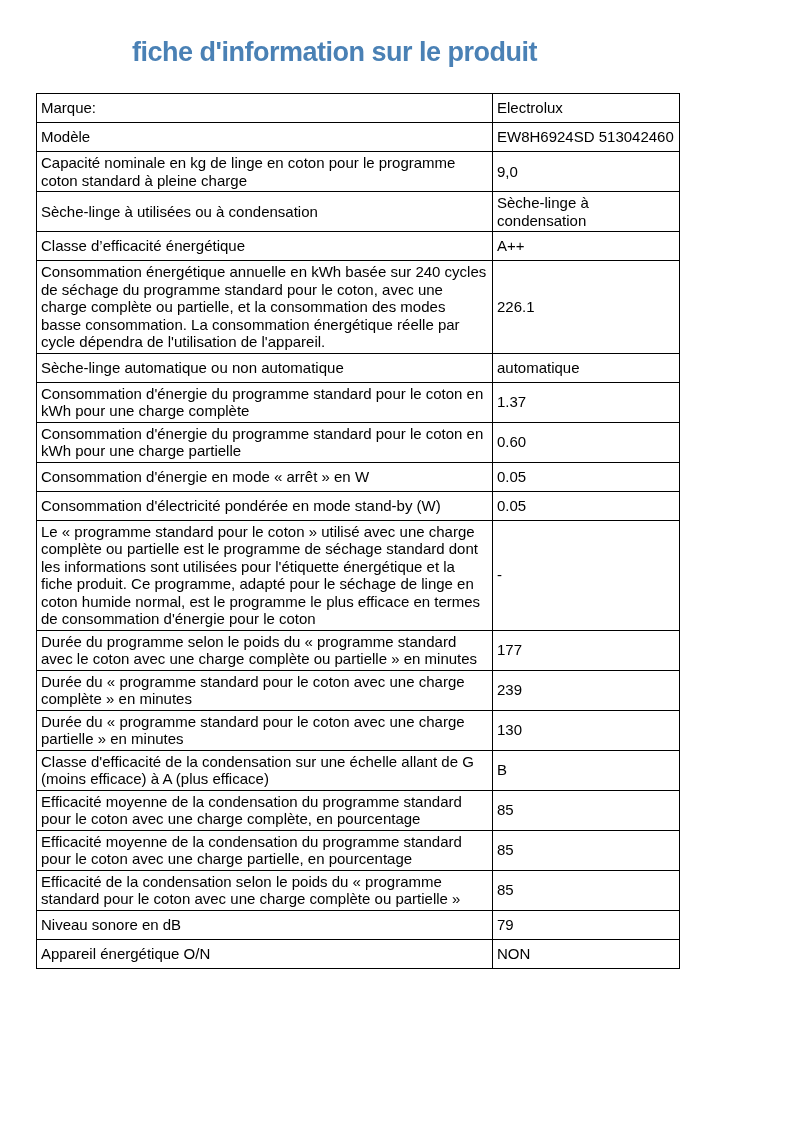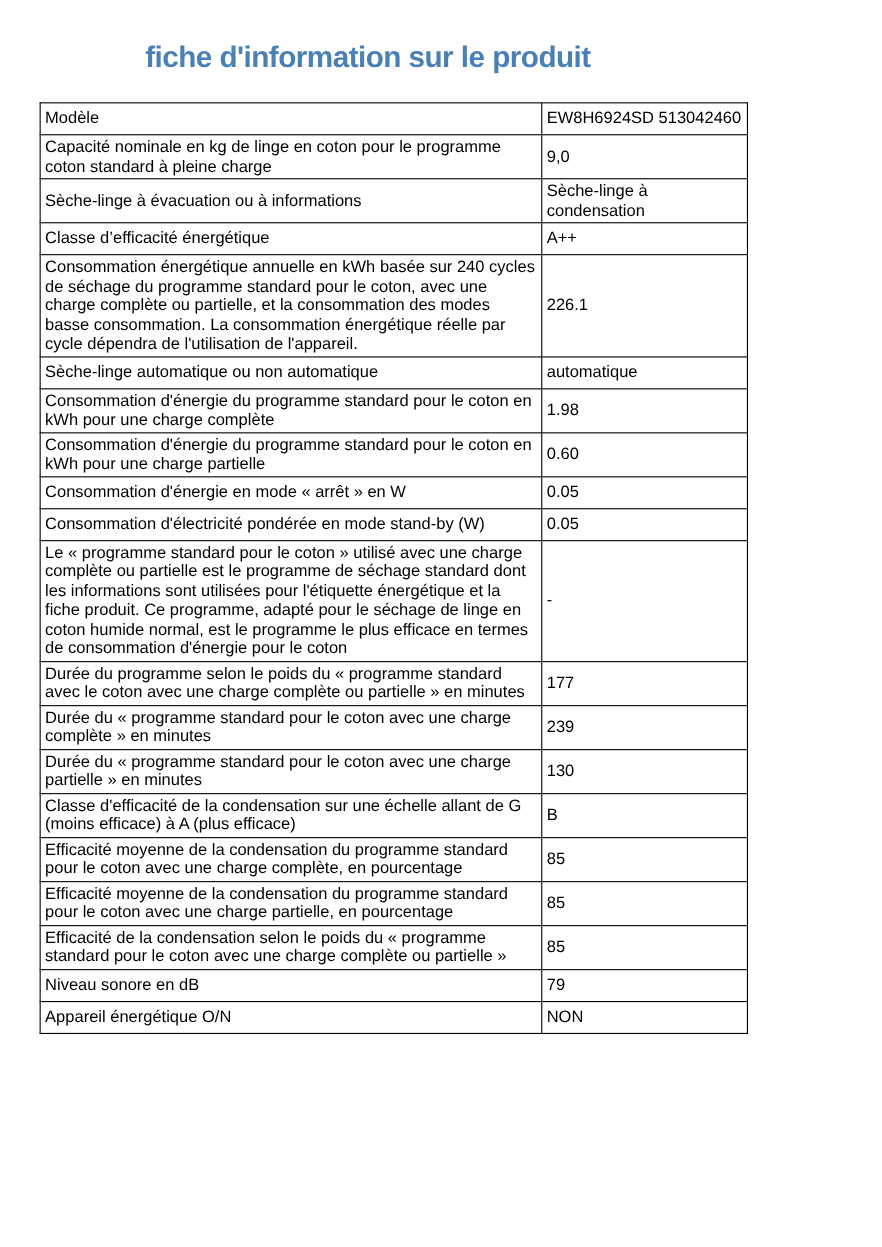--- a/index.html
+++ b/index.html
@@ -53,46 +53,50 @@
 </style>
 </head>
 <body>
 
 <div class="page">
   <h1 class="page-title">fiche d'information sur le produit</h1>
 
   <table class="product-table">
     <tbody id="table-body">
         <tr>
+    <td class="cell-label">Marque:</td>
+    <td class="cell-value">Electrolux</td>
+  </tr>
+        <tr>
     <td class="cell-label">Modèle</td>
     <td class="cell-value">EW8H6924SD 513042460</td>
   </tr>
         <tr>
     <td class="cell-label">Capacité nominale en kg de linge en coton pour le programme coton standard à pleine charge</td>
     <td class="cell-value">9,0</td>
   </tr>
         <tr>
-    <td class="cell-label">Sèche-linge à évacuation ou à informations</td>
+    <td class="cell-label">Sèche-linge à utilisées ou à condensation</td>
     <td class="cell-value">Sèche-linge à condensation</td>
   </tr>
         <tr>
     <td class="cell-label">Classe d’efficacité énergétique</td>
     <td class="cell-value">A++</td>
   </tr>
         <tr>
     <td class="cell-label">Consommation énergétique annuelle en kWh basée sur 240 cycles de séchage du programme standard pour le coton, avec une charge complète ou partielle, et la consommation des modes basse consommation. La consommation énergétique réelle par cycle dépendra de l'utilisation de l'appareil.</td>
     <td class="cell-value">226.1</td>
   </tr>
         <tr>
     <td class="cell-label">Sèche-linge automatique ou non automatique</td>
     <td class="cell-value">automatique</td>
   </tr>
         <tr>
     <td class="cell-label">Consommation d'énergie du programme standard pour le coton en kWh pour une charge complète</td>
-    <td class="cell-value">1.98</td>
+    <td class="cell-value">1.37</td>
   </tr>
         <tr>
     <td class="cell-label">Consommation d'énergie du programme standard pour le coton en kWh pour une charge partielle</td>
     <td class="cell-value">0.60</td>
   </tr>
         <tr>
     <td class="cell-label">Consommation d'énergie en mode « arrêt » en W</td>
     <td class="cell-value">0.05</td>
   </tr>
         <tr>

